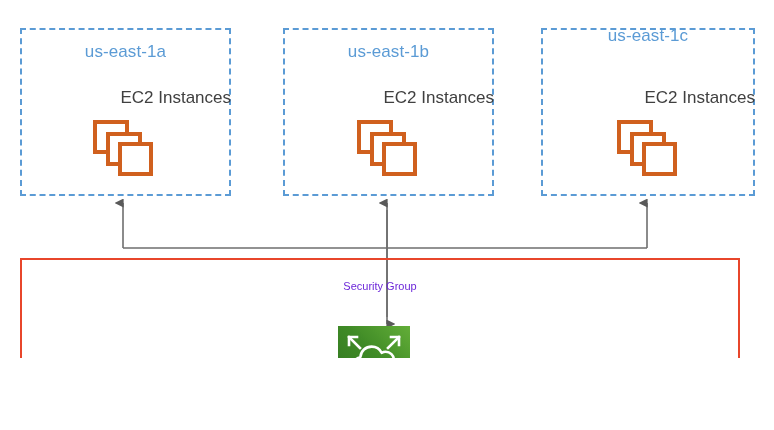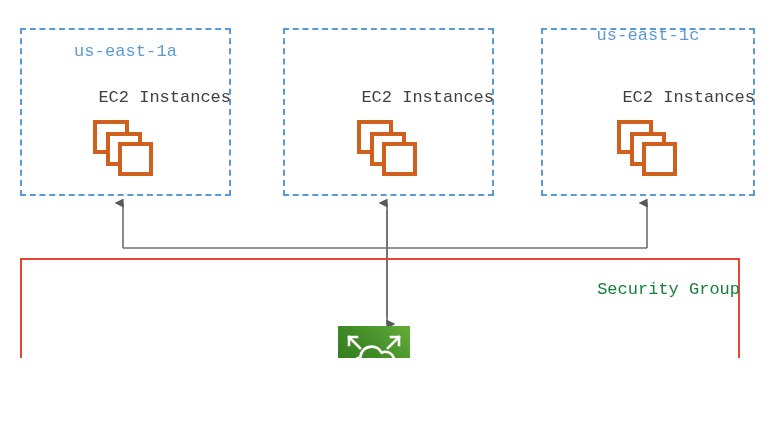--- a/index.html
+++ b/index.html
@@ -5,21 +5,21 @@
   html, body {
     margin: 0;
     padding: 0;
     background: #ffffff;
   }
   #canvas {
     position: relative;
     width: 774px;
     height: 358px;
     background: #ffffff;
-    font-family: Liberation Mono, monospace;
+    font-family: Liberation Sans, sans-serif;
     overflow: hidden;
   }
 
   
   .az-box {
     position: absolute;
     border: 2px dashed #5B9BD5;
     box-sizing: border-box;
     background: transparent;
   }
@@ -63,23 +63,23 @@
 
   
   .sg-box {
     position: absolute;
     border: 2px solid #E8462B;
     box-sizing: border-box;
     background: transparent;
   }
   .sg-label {
     position: absolute;
-    text-align: right;
-    color: #15803d;
-    font-size: 17px;
+    text-align: center;
+    color: #6d28d9;
+    font-size: 11px;
     white-space: nowrap;
     background: transparent;
   }
 
   
   .efs-icon {
     position: absolute;
     width: 72px;
     height: 72px;
   }
@@ -103,20 +103,21 @@
   <div class="ec2-icon" style="left:92px; top:119px;">
     <svg width="62" height="58" viewBox="0 0 62 58">
       <rect x="3" y="3" width="32" height="30" fill="#ffffff" stroke="#D0601E" stroke-width="4"></rect>
       <rect x="16" y="15" width="32" height="30" fill="#ffffff" stroke="#D0601E" stroke-width="4"></rect>
       <rect x="28" y="25" width="31" height="30" fill="#ffffff" stroke="#D0601E" stroke-width="4"></rect>
     </svg>
   </div>
 
   <div class="az-box" style="left:283px; top:28px; width:211px; height:168px;">
   </div>
+  <div class="az-label" style="top:42px; left:283px; width:211px;">us-east-1b</div>
   <div class="az-sublabel" style="top:88px; left:283px; width:211px;">EC2 Instances</div>
   <div class="ec2-icon" style="left:356px; top:119px;">
     <svg width="62" height="58" viewBox="0 0 62 58">
       <rect x="3" y="3" width="32" height="30" fill="#ffffff" stroke="#D0601E" stroke-width="4"></rect>
       <rect x="16" y="15" width="32" height="30" fill="#ffffff" stroke="#D0601E" stroke-width="4"></rect>
       <rect x="28" y="25" width="31" height="30" fill="#ffffff" stroke="#D0601E" stroke-width="4"></rect>
     </svg>
   </div>
 
   <div class="az-box" style="left:541px; top:28px; width:214px; height:168px;">

